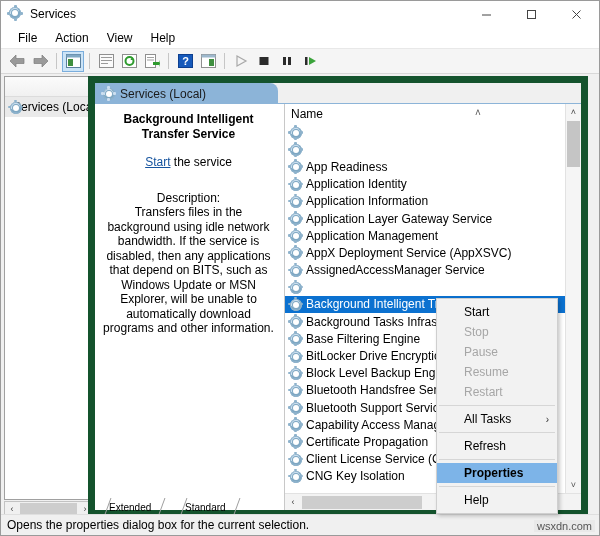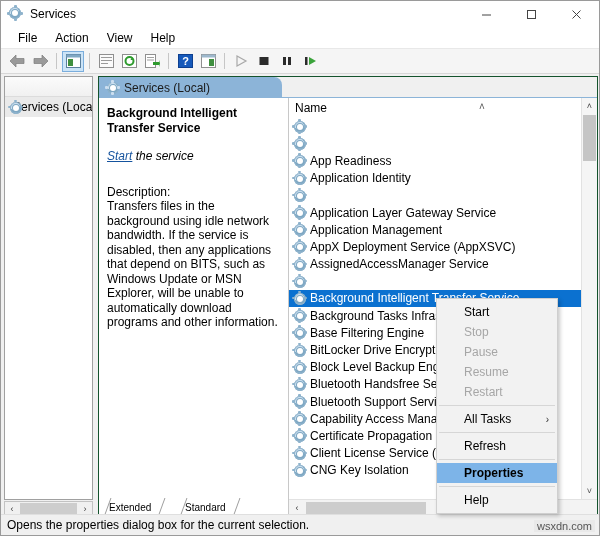--- a/index.html
+++ b/index.html
@@ -11,20 +11,21 @@
     font-size: 12px;
     color: #000;
     background: #f0f0f0;
   }
   #app {
     position: relative;
     width: 600px; height: 536px;
     background: #c2410c;
     border: 1px solid #9a9a9a;
     overflow: hidden;
+    text-align: center;
   }
 
   
   .titlebar {
     height: 26px;
     background: #ffffff;
     display: flex;
     align-items: center;
     position: relative;
   }
@@ -174,25 +175,25 @@
   .hs-thumb {
     flex: 1;
     height: 12px;
     background: #cdcdcd;
     margin: 0 1px;
   }
 
   
   .content-pane {
     position: absolute;
-    left: 97px; top: 2px;
+    left: 87px; top: 2px;
     width: 500px;
     height: 441px;
     background: #ffffff;
-    border: 1px solid #14532d;
+    border: 7px solid #14532d;
     overflow: hidden;
   }
   .content-tabbar {
     height: 21px;
     background: #f0f0f0;
     position: relative;
   }
   .content-tab {
     position: absolute;
     left: 0; top: 0;
@@ -230,21 +231,20 @@
   }
   .svc-title {
     font-weight: bold;
     font-size: 12px;
     line-height: 15px;
     margin-bottom: 13px;
   }
   .start-line {
     font-size: 12px;
     margin-bottom: 22px;
-    font-style: italic;
   }
   .start-link {
     color: #15539e;
     text-decoration: underline;
   }
   .desc-label { font-size: 12px; }
   .desc-body {
     font-size: 12px;
     line-height: 14.5px;
   }
@@ -639,20 +639,21 @@
                 </div>
                 <span>Application Identity</span>
               </div>
               <div class="row">
                 <div class="gear gear-sm" style="width: 13px; height: 13px;">
                   <div class="tooth" style="left: 5px; top: -1px; width: 2.5px; height: 2.5px;"></div>
                   <div class="tooth" style="left: 5px; top: 11px; width: 2.5px; height: 2.5px;"></div>
                   <div class="tooth" style="left: -1px; top: 5px; width: 2.5px; height: 2.5px;"></div>
                   <div class="tooth" style="left: 11px; top: 5px; width: 2.5px; height: 2.5px;"></div>
                 </div>
+                <span>Application Information</span>
               </div>
               <div class="row">
                 <div class="gear gear-sm" style="width: 13px; height: 13px;">
                   <div class="tooth" style="left: 5px; top: -1px; width: 2.5px; height: 2.5px;"></div>
                   <div class="tooth" style="left: 5px; top: 11px; width: 2.5px; height: 2.5px;"></div>
                   <div class="tooth" style="left: -1px; top: 5px; width: 2.5px; height: 2.5px;"></div>
                   <div class="tooth" style="left: 11px; top: 5px; width: 2.5px; height: 2.5px;"></div>
                 </div>
                 <span>Application Layer Gateway Service</span>
               </div>

